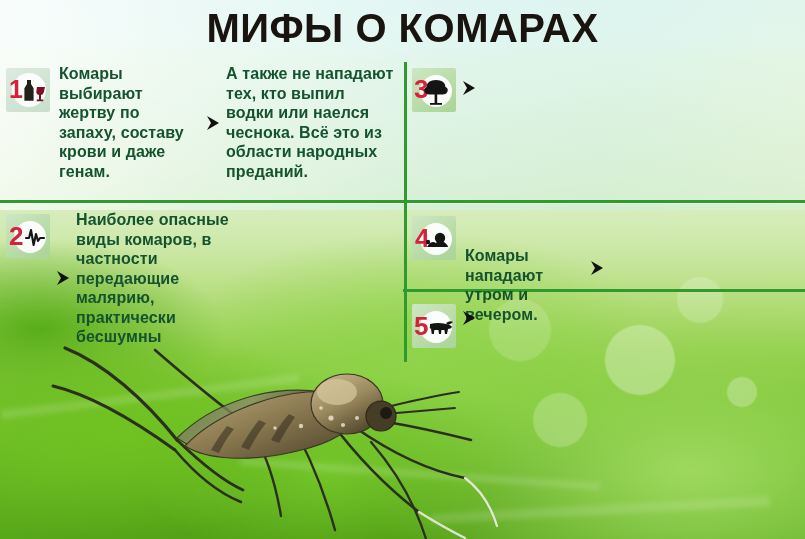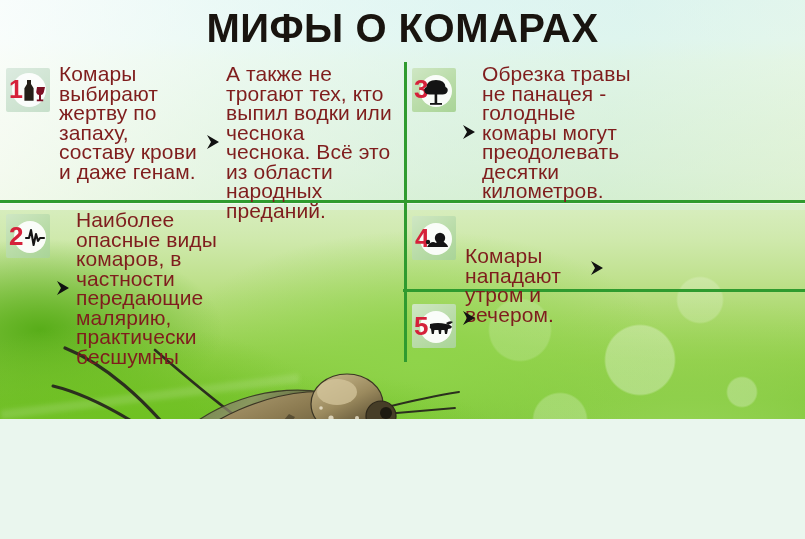--- a/index.html
+++ b/index.html
@@ -4,21 +4,21 @@
 <title>Мифы о комарах</title>
 <style>
   * { margin:0; padding:0; box-sizing:border-box; }
   html,body { width:805px; height:539px; overflow:hidden; }
   body {
     font-family:"Liberation Sans", sans-serif;
     background:#eaf6ee;
     position:relative;
   }
   #canvas {
-    position:absolute; left:0; top:0; width:805px; height:419px;
+    position:absolute; left:0; top:0; width:805px; height:539px;
     overflow:hidden;
     padding-left:36px;
   }
 
   
   .bg-photo {
     position:absolute; left:0; top:0; width:805px; height:539px;
     background:
       
       radial-gradient(circle at 640px 360px, rgba(255,255,255,.30) 0 34px, rgba(255,255,255,0) 36px),
@@ -79,21 +79,21 @@
   .icon-box {
     width:44px; height:44px; flex:0 0 44px;
     background:linear-gradient(145deg,#cfe7c4,#b9dca8 55%,#a9d497);
     position:relative; border-radius:2px;
     margin-top:4px;
   }
   .icon-box.pale { background:linear-gradient(145deg,#dcebe0,#cfe4d2 60%,#c6dfca); }
   .icon-box svg { position:absolute; left:0; top:0; }
 
   .myth, .truth {
-    font-size:21px; font-weight:normal; color:#7f1d1d;
+    font-size:16px; font-weight:bold; color:#14532d;
     line-height:19.5px; letter-spacing:.1px;
   }
   .arrow {
     flex:0 0 auto; align-self:center;
     color:#111; font-size:17px; line-height:1;
     padding:0 5px; font-weight:bold;
   }
   .arrow svg { display:block; }
 
   .col-myth  { padding-left:9px; }
@@ -218,21 +218,21 @@
       </svg>
     </div>
     <div class="col-myth">
       <div class="myth">Комары выбирают жертву по запаху, составу крови и даже генам.</div>
     </div>
     <div class="arrow">
       <svg width="16" height="16" viewBox="0 0 16 16">
           <path d="M2 1 L14 8 L2 15 L6 8 Z" fill="#111"></path>
         </svg>
     </div>
-    <div class="truth">А также не трогают тех, кто выпил водки или чеснока чеснока. Всё это из области народных преданий.</div>
+    <div class="truth">А также не нападают тех, кто выпил водки или наелся чеснока. Всё это из области народных преданий.</div>
   </div>
 
   <div class="fact" id="fact2">
     <div class="icon-box">
       <svg width="44" height="44" viewBox="0 0 44 44" xmlns="http://www.w3.org/2000/svg">
         <circle cx="24" cy="23" r="16" fill="#ffffff" opacity=".92"></circle>
         <text x="3" y="31" font-family="Liberation Sans, sans-serif" font-size="26" font-weight="bold" fill="#d5213a">2</text>
         <path d="M20 24 h3 l2 -8 l2.6 15 l2.4 -11 l2 7 l2 -3 h4" fill="none" stroke="#141414" stroke-width="2.1" stroke-linejoin="round" stroke-linecap="round"></path>
       </svg>
     </div>
@@ -254,21 +254,20 @@
           <rect x="22.6" y="25" width="2.6" height="11"></rect>
           <rect x="18" y="35" width="12" height="1.8"></rect>
         </g>
       </svg>
     </div>
     <div class="arrow">
       <svg width="16" height="16" viewBox="0 0 16 16">
           <path d="M2 1 L14 8 L2 15 L6 8 Z" fill="#111"></path>
         </svg>
     </div>
-    <div class="truth">Обрезка травы не панацея - голодные комары могут преодолевать десятки километров.</div>
   </div>
 
   <div class="fact" id="fact4">
     <div class="icon-box">
       <svg width="44" height="44" viewBox="0 0 44 44" xmlns="http://www.w3.org/2000/svg">
         <circle cx="24" cy="23" r="16" fill="#ffffff" opacity=".92"></circle>
         <text x="3" y="31" font-family="Liberation Sans, sans-serif" font-size="26" font-weight="bold" fill="#d5213a">4</text>
         <g fill="#141414">
           <circle cx="28" cy="22" r="5.2"></circle>
           <path d="M15 31 q4 -7 9 -4 q3 -5 8 -1 q4 3 4 5 z"></path>

